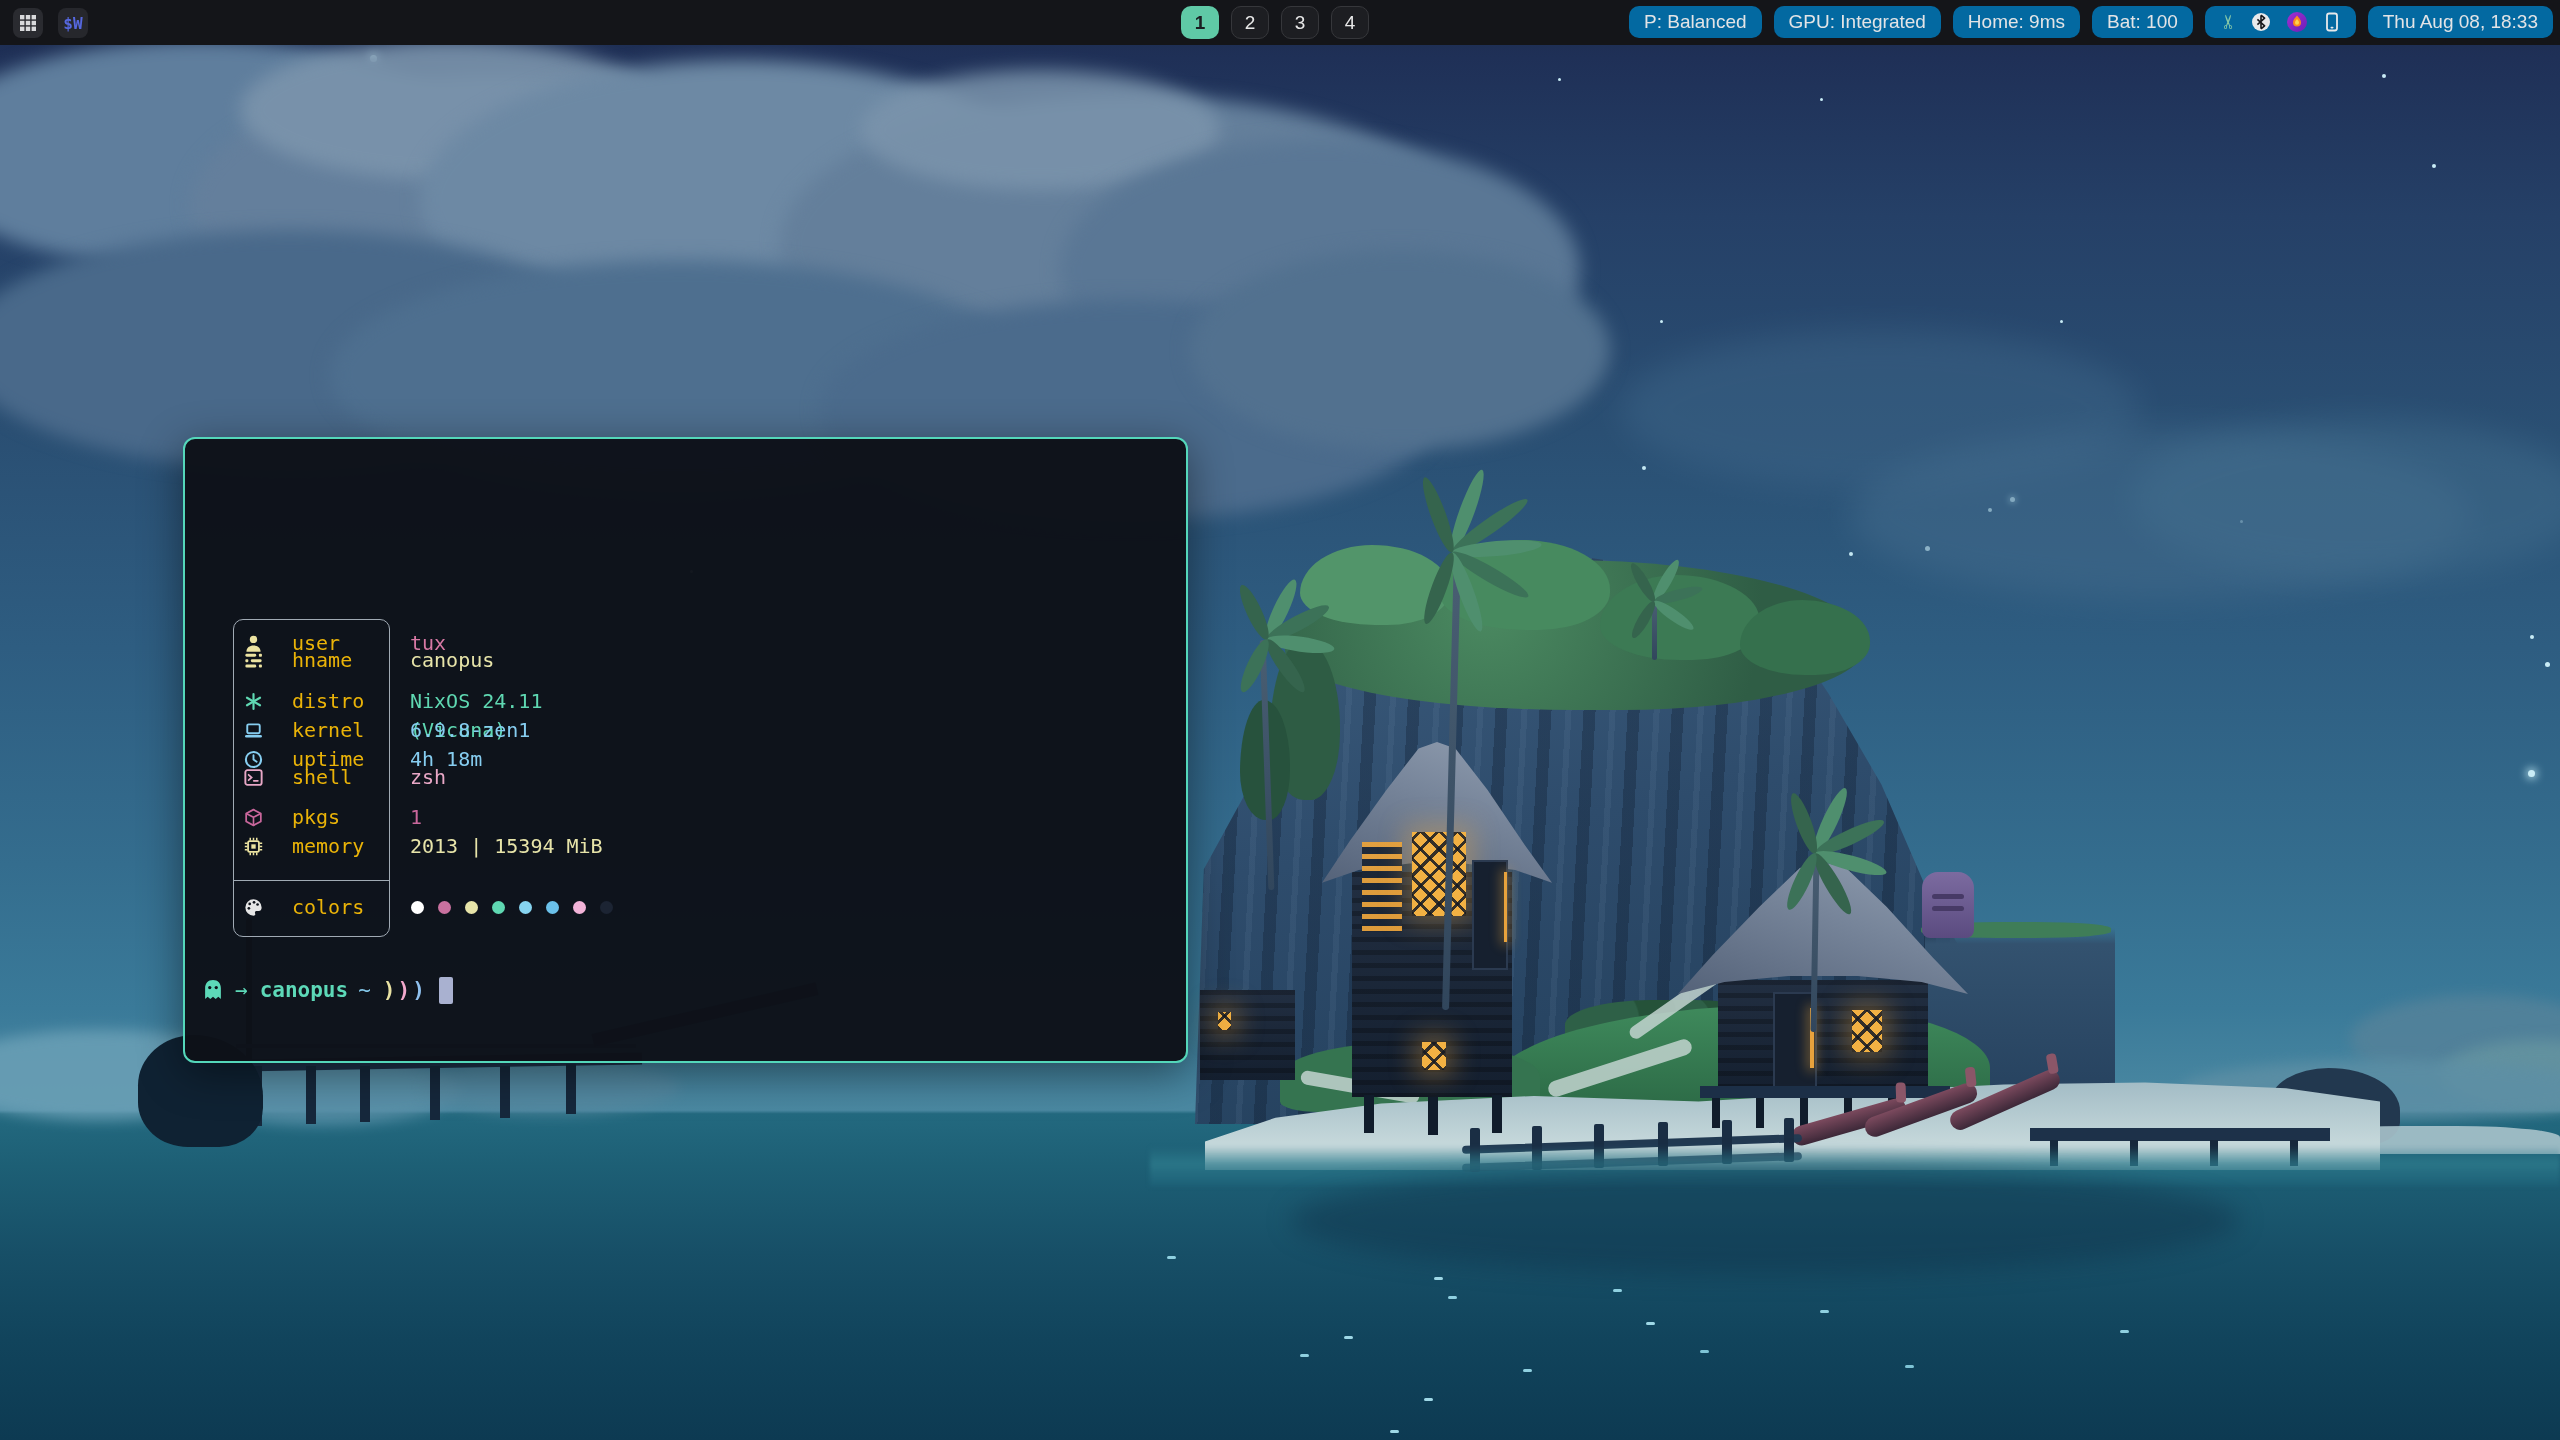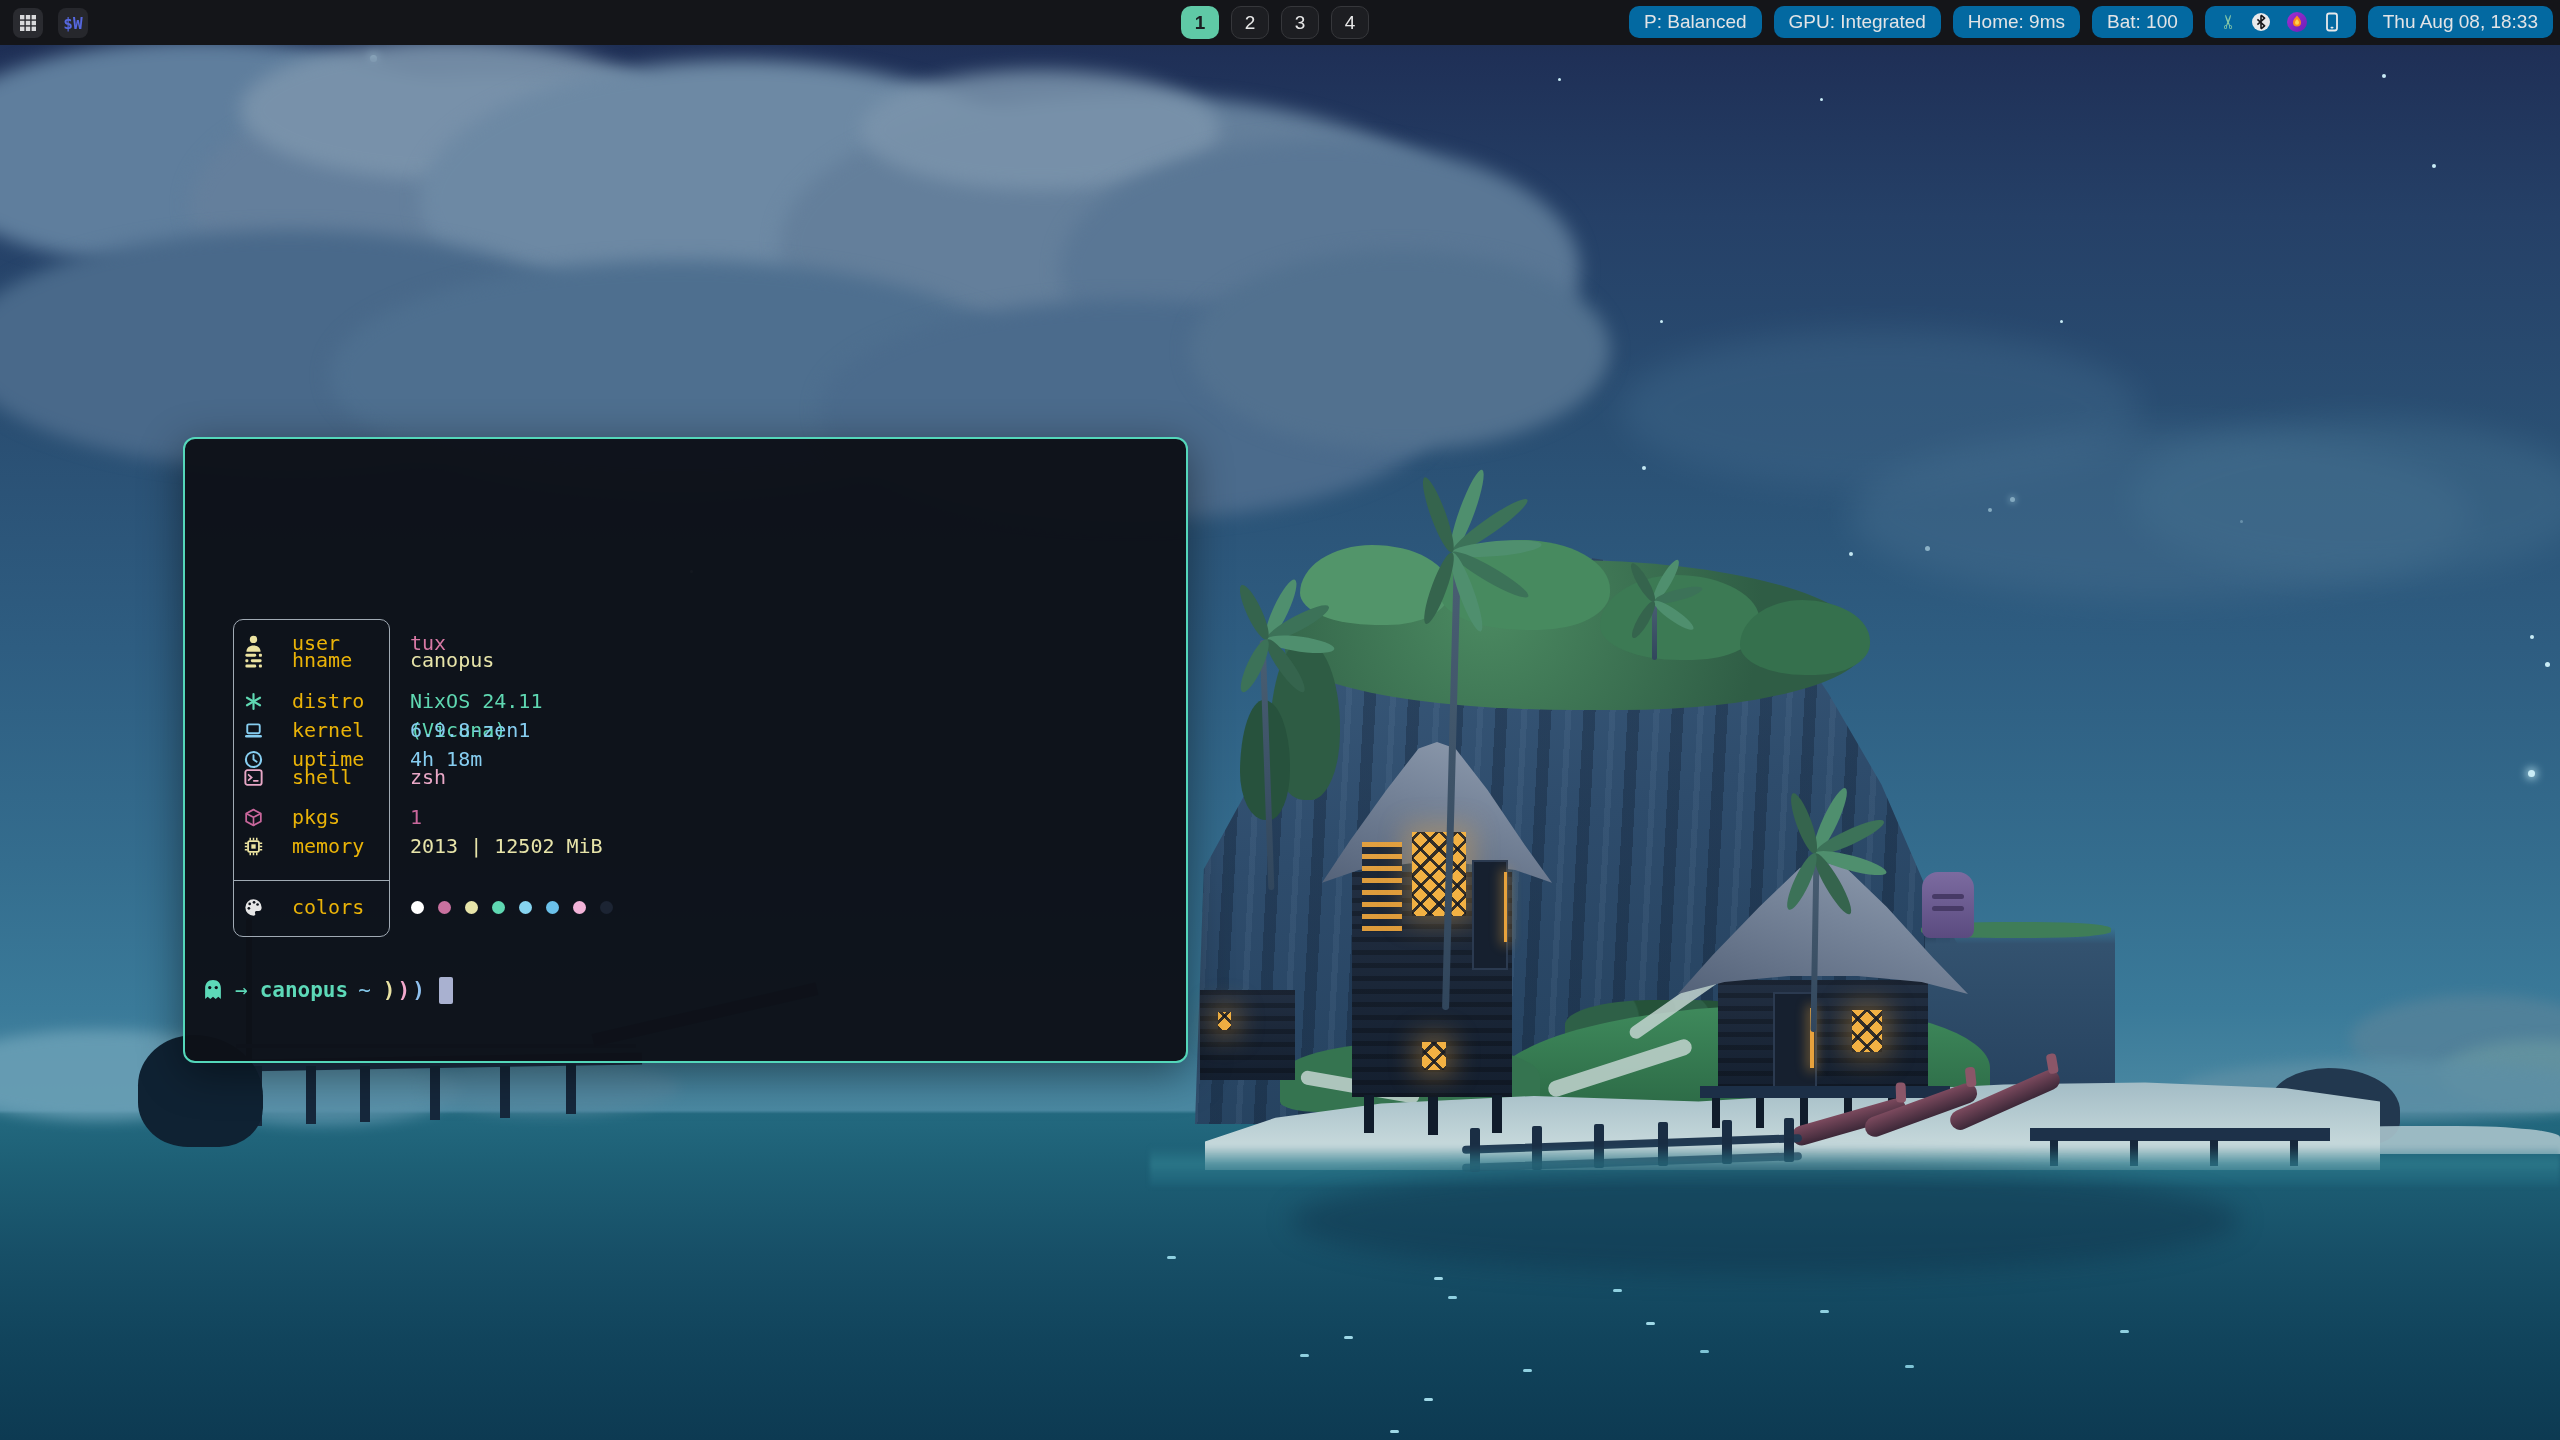--- a/index.html
+++ b/index.html
@@ -468,21 +468,21 @@
     <span class="ric" style="color: rgb(236, 227, 161);">
       <svg width="19" height="19" viewBox="0 0 14 14">
           <rect x="3" y="3" width="8" height="8" rx="1.2" fill="none" stroke="currentColor" stroke-width="1.3"></rect>
           <rect x="5.4" y="5.4" width="3.2" height="3.2" fill="currentColor"></rect>
           <g stroke="currentColor" stroke-width="1.1">
             <path d="M4.6 0.6v2M7 0.6v2M9.4 0.6v2M4.6 11.4v2M7 11.4v2M9.4 11.4v2M0.6 4.6h2M0.6 7h2M0.6 9.4h2M11.4 4.6h2M11.4 7h2M11.4 9.4h2"></path>
           </g>
         </svg>
     </span>
     <span class="rlabel">memory</span>
-    <span class="rvalue" style="color: rgb(231, 228, 169);">2013 | 12502 MiB</span>
+    <span class="rvalue" style="color: rgb(231, 228, 169);">2013 | 15394 MiB</span>
   </div>
 
   <div class="inforow" style="top:454px;">
     <span class="ric" style="color: rgb(230, 230, 230);">
       <svg width="19" height="19" viewBox="0 0 14 14">
           <path d="M7 1a6 6 0 1 0 0 12c1.1 0 1.6-.7 1.2-1.6-.4-.9 0-1.8 1.2-1.8h1.4C12.4 9.6 13 8.4 13 7A6 6 0 0 0 7 1z" fill="currentColor"></path>
           <g fill="#10141c">
             <circle cx="4.2" cy="4.4" r="1"></circle>
             <circle cx="7.4" cy="3.2" r="1"></circle>
             <circle cx="10" cy="4.8" r="1"></circle>

